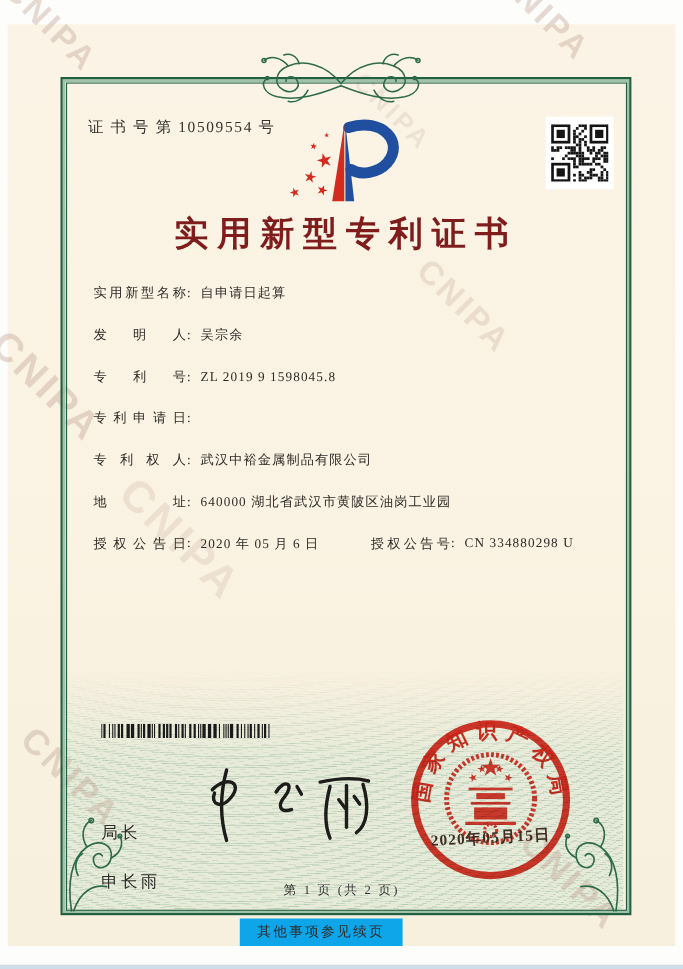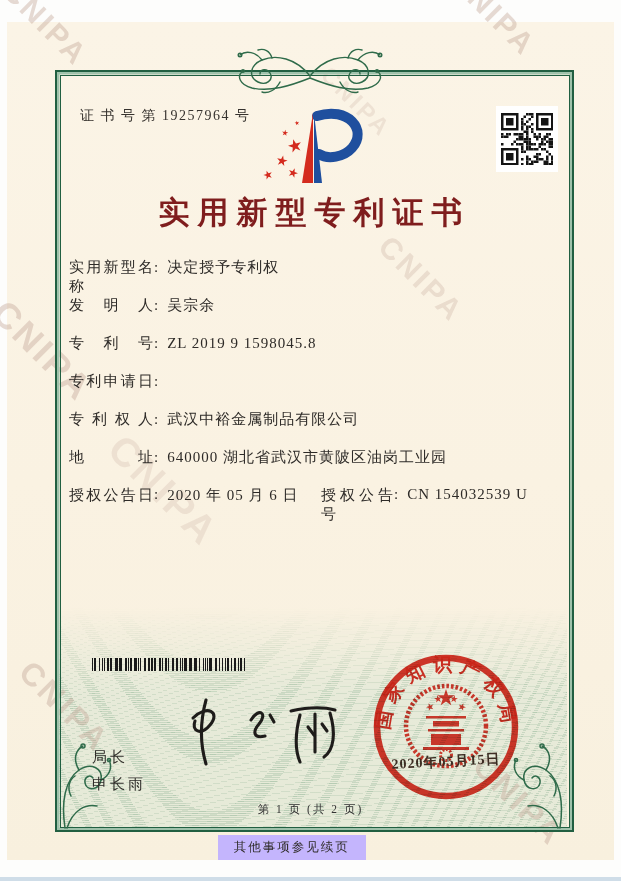--- a/index.html
+++ b/index.html
@@ -31,51 +31,51 @@
 
   
   .certno{position:absolute;left:80px;top:107px;z-index:4;font-size:14px;letter-spacing:1.5px;color:#36322e;}
   .logo{position:absolute;left:256px;top:104px;z-index:4;}
   .qrbox{position:absolute;left:496px;top:106px;width:62px;height:66px;background:#fff;z-index:4;
          display:flex;align-items:center;justify-content:center;}
   .title{position:absolute;left:0;right:0;top:192px;z-index:4;text-align:center;
          font-size:31px;font-weight:bold;letter-spacing:8px;text-indent:8px;color:#7f1d1d;}
 
   
-  .fields{position:absolute;left:69px;top:258px;width:465px;z-index:4;font-size:15px;}
+  .fields{position:absolute;left:85px;top:258px;width:465px;z-index:4;font-size:12px;}
   .frow{display:flex;align-items:baseline;height:38px;}
   .flabel{display:inline-block;width:84px;text-align:justify;text-align-last:justify;color:#2e2b28;}
   .fcolon{margin:0 9px 0 1px;}
   .fvalue{letter-spacing:1px;white-space:nowrap;}
   .fpair{display:flex;align-items:flex-start;}
   .fpair.first{width:252px;}
   .flabel.narrow{width:72px;}
 
   
   .paras{position:absolute;left:84px;top:511px;width:462px;z-index:4;
          font-size:13px;line-height:19.5px;text-align:justify;letter-spacing:.6px;color:#2c2925;}
   .paras p{margin:0;text-indent:2em;}
 
   
   .barcode{position:absolute;left:92px;top:658px;z-index:4;line-height:0;}
   .signer{position:absolute;left:92px;top:748px;z-index:4;font-size:15px;letter-spacing:3px;}
-  .signer .name{margin-top:8px;}
+  .signer .name{margin-top:25px;}
   .autograph{position:absolute;left:185px;top:694px;z-index:4;}
 
   
   .seal{position:absolute;left:371px;top:652px;width:150px;height:150px;z-index:5;
         mix-blend-mode:multiply;}
   .seal-date{position:absolute;left:50%;top:101px;transform:translateX(-50%) rotate(-3deg);
         z-index:6;font-size:14px;font-weight:bold;color:#46332b;letter-spacing:1px;white-space:nowrap;}
 
   
   .pagenum{position:absolute;left:0;right:0;top:802px;z-index:4;text-align:center;
            font-size:11.5px;letter-spacing:2px;color:#333;}
   .note{position:absolute;left:47%;top:835px;transform:translateX(-50%);z-index:4;
-        background:#c4b5fd;padding:4px 16px;font-size:12.5px;letter-spacing:2px;color:#2e2b28;}
+        background:#0ea5e9;padding:4px 16px;font-size:12.5px;letter-spacing:2px;color:#2e2b28;}
 </style>
 </head>
 <body>
 
 <div class="page">
   <div class="sheet"></div>
 
   <div class="wm" style="left:-8px;top:6px;font-size:30px;">CNIPA</div>
   <div class="wm" style="left:440px;top:-4px;font-size:30px;">CNIPA</div>
   <div class="wm" style="left:312px;top:88px;font-size:24px;opacity:.55;">CNIPA</div>
@@ -119,21 +119,21 @@
       <path d="M8,88 C4,62 8,40 22,30 C34,22 46,28 44,40 C42,50 30,52 28,43 C27,37 33,34 36,38"></path>
       <path d="M10,88 C16,70 28,64 40,66"></path>
       <path d="M22,30 C16,20 18,10 26,6"></path>
       <path d="M44,40 C52,36 56,28 52,20"></path>
       <circle cx="26" cy="6" r="2"></circle>
         <circle cx="52" cy="20" r="1.6"></circle>
       <path d="M14,56 C10,48 12,40 18,36"></path>
     </g>
   </svg>
 
-  <div class="certno">证 书 号 第 19257964 号</div>
+  <div class="certno">证 书 号 第 10509554 号</div>
 
   <svg class="logo" width="112" height="84" viewBox="0 0 112 84">
     <defs>
       <polygon id="star" points="0,-1 0.2245,-0.309 0.951,-0.309 0.363,0.118 0.588,0.809 0,0.382 -0.588,0.809 -0.363,0.118 -0.951,-0.309 -0.2245,-0.309"></polygon>
     </defs>
     <path d="M61,12 C92,2 112,26 96,44 C88,53 72,56 63,50" stroke="#1f4f9e" stroke-width="10" fill="none" stroke-linecap="round"></path>
     <polygon points="57,9 46,79 57,79" fill="#d42b1e"></polygon>
     <polygon points="58,9 58,79 66,79" fill="#1f4f9e"></polygon>
     <g fill="#d42b1e">
       <use href="#star" transform="translate(39,42) scale(7) rotate(-15)"></use>
@@ -283,21 +283,21 @@
           <rect x="5" y="40" width="7.5" height="7.5" fill="#141414"></rect>
         </svg></span>
   </div>
 
   <div class="title">实用新型专利证书</div>
 
   <div class="fields">
     <div class="frow">
       <span class="flabel">实用新型名称</span>
         <span class="fcolon">:</span>
-      <span class="fvalue">决定授予专利权</span>
+      <span class="fvalue">自申请日起算</span>
     </div>
     <div class="frow">
       <span class="flabel">发明人</span>
         <span class="fcolon">:</span>
       <span class="fvalue">吴宗余</span>
     </div>
     <div class="frow">
       <span class="flabel">专利号</span>
         <span class="fcolon">:</span>
       <span class="fvalue">ZL 2019 9 1598045.8</span>
@@ -318,21 +318,21 @@
     </div>
     <div class="frow">
       <span class="fpair first">
         <span class="flabel">授权公告日</span>
           <span class="fcolon">:</span>
         <span class="fvalue">2020 年 05 月 6 日</span>
       </span>
       <span class="fpair">
         <span class="flabel narrow">授权公告号</span>
           <span class="fcolon">:</span>
-        <span class="fvalue">CN 154032539 U</span>
+        <span class="fvalue">CN 334880298 U</span>
       </span>
     </div>
   </div>
 
 
   <div class="barcode"><span style="line-height:0;"><svg width="158" height="13">
           <rect x="0" y="0" width="1" height="13" fill="#1a1a1a"></rect>
           <rect x="2" y="0" width="2" height="13" fill="#1a1a1a"></rect>
           <rect x="7" y="0" width="1" height="13" fill="#1a1a1a"></rect>
           <rect x="10" y="0" width="1" height="13" fill="#1a1a1a"></rect>

